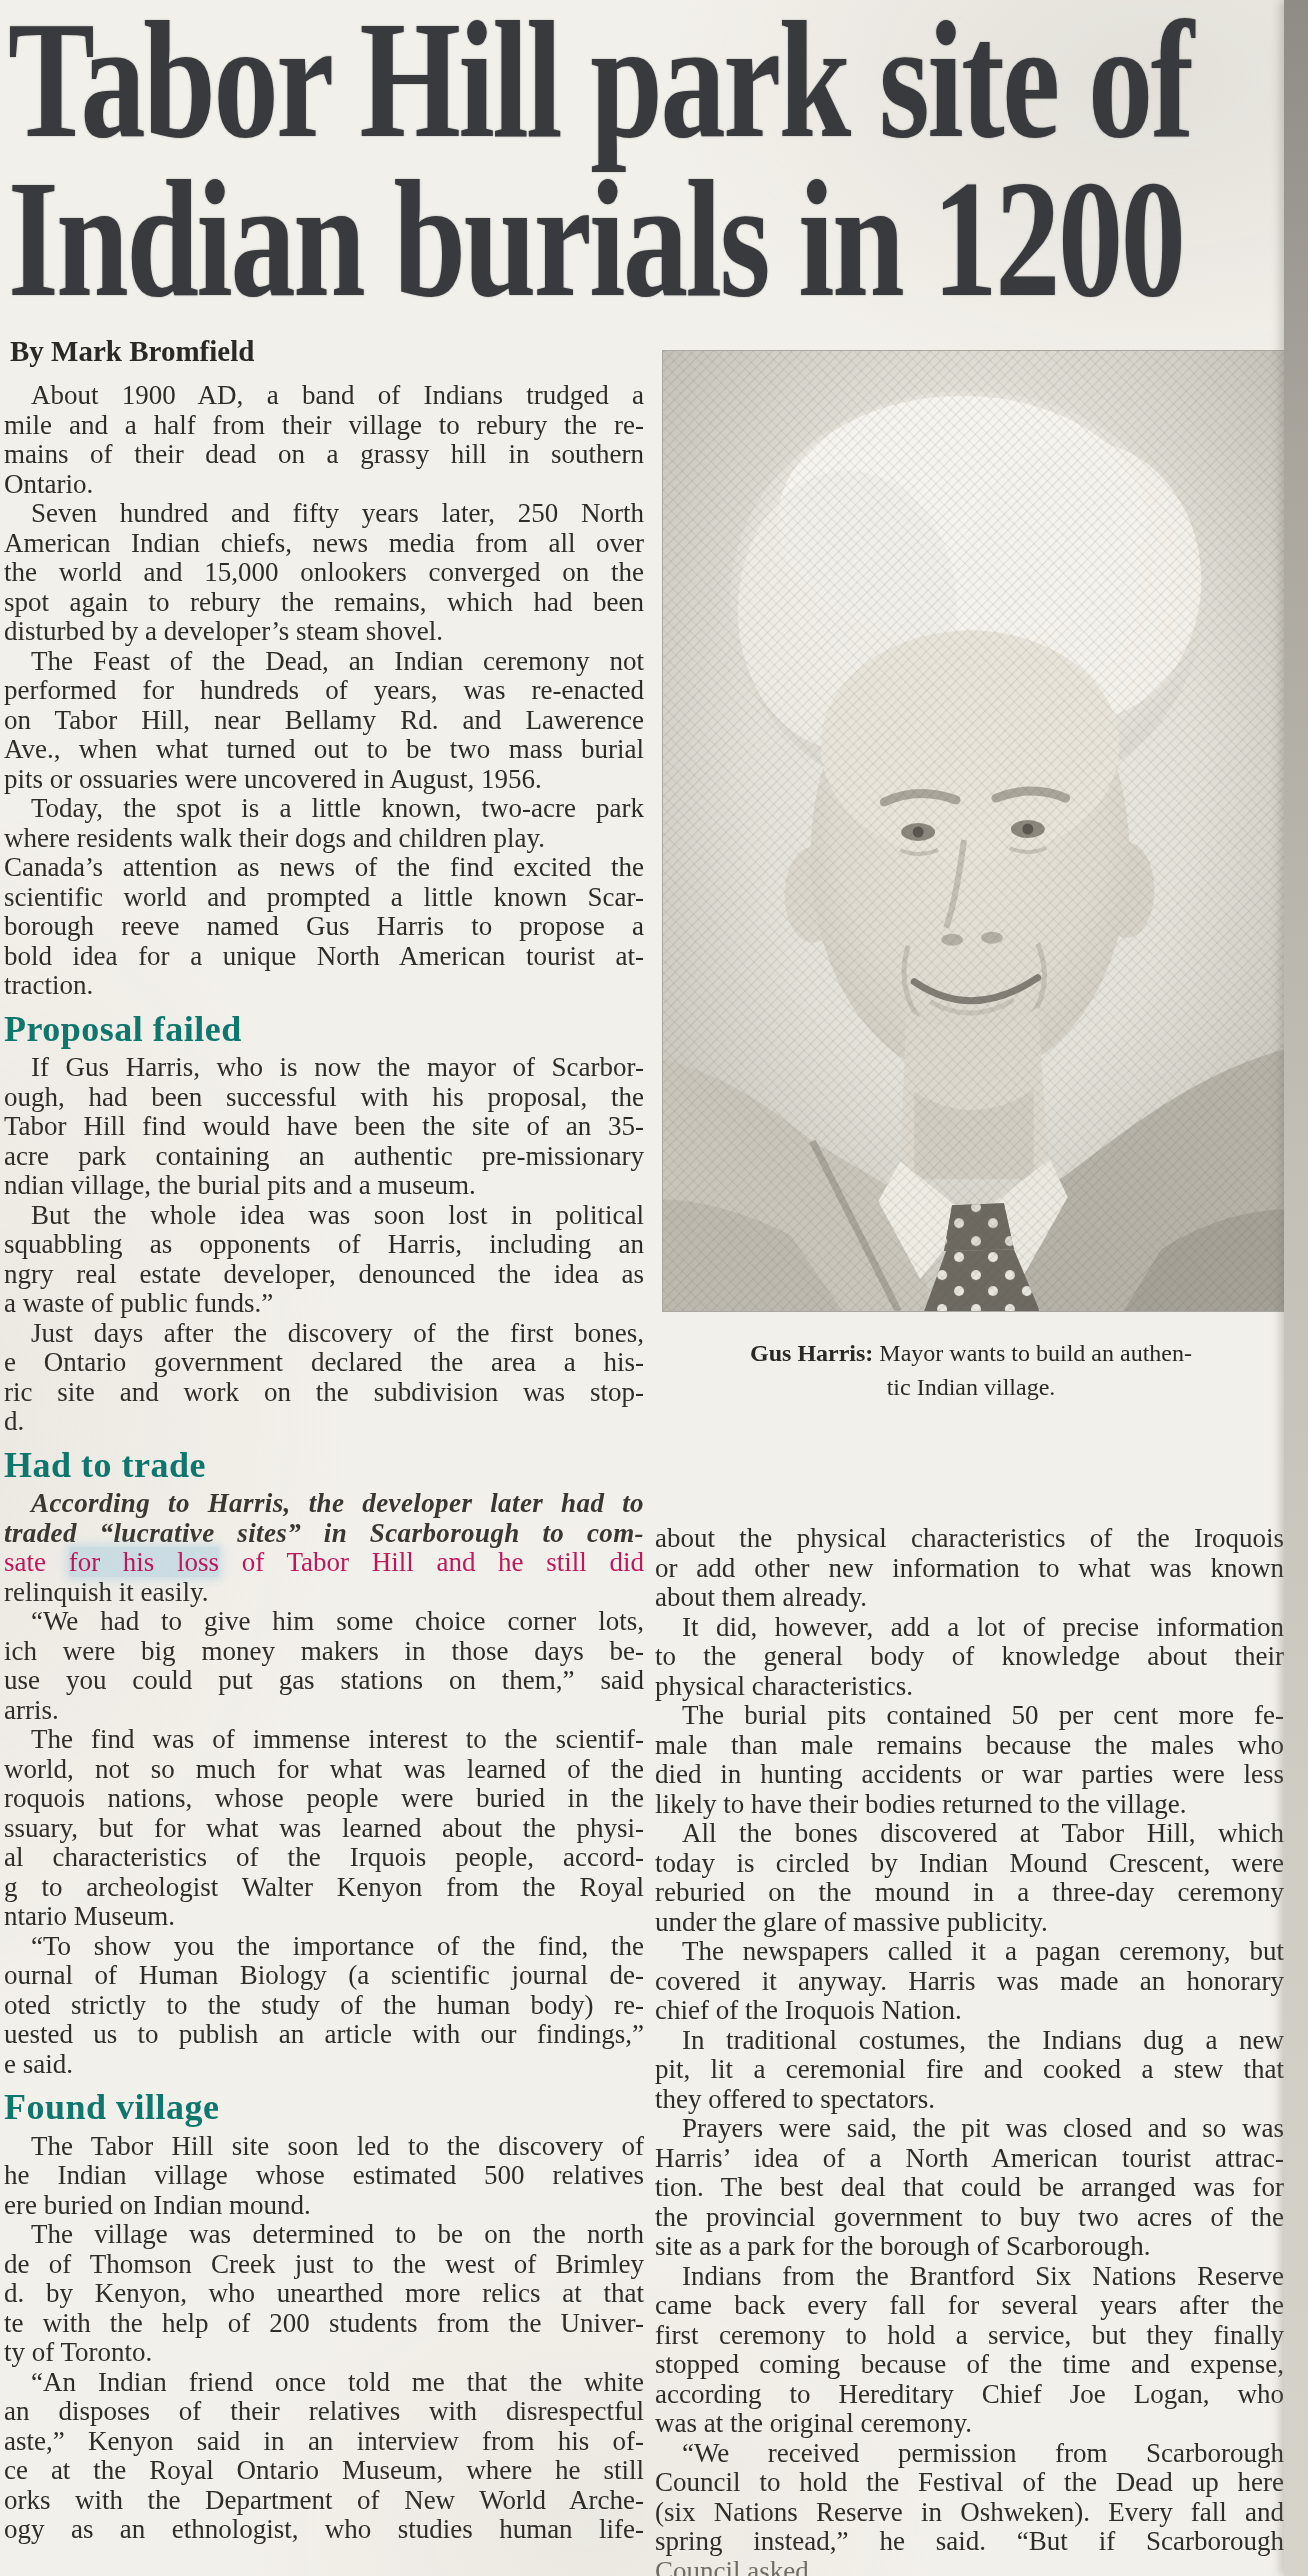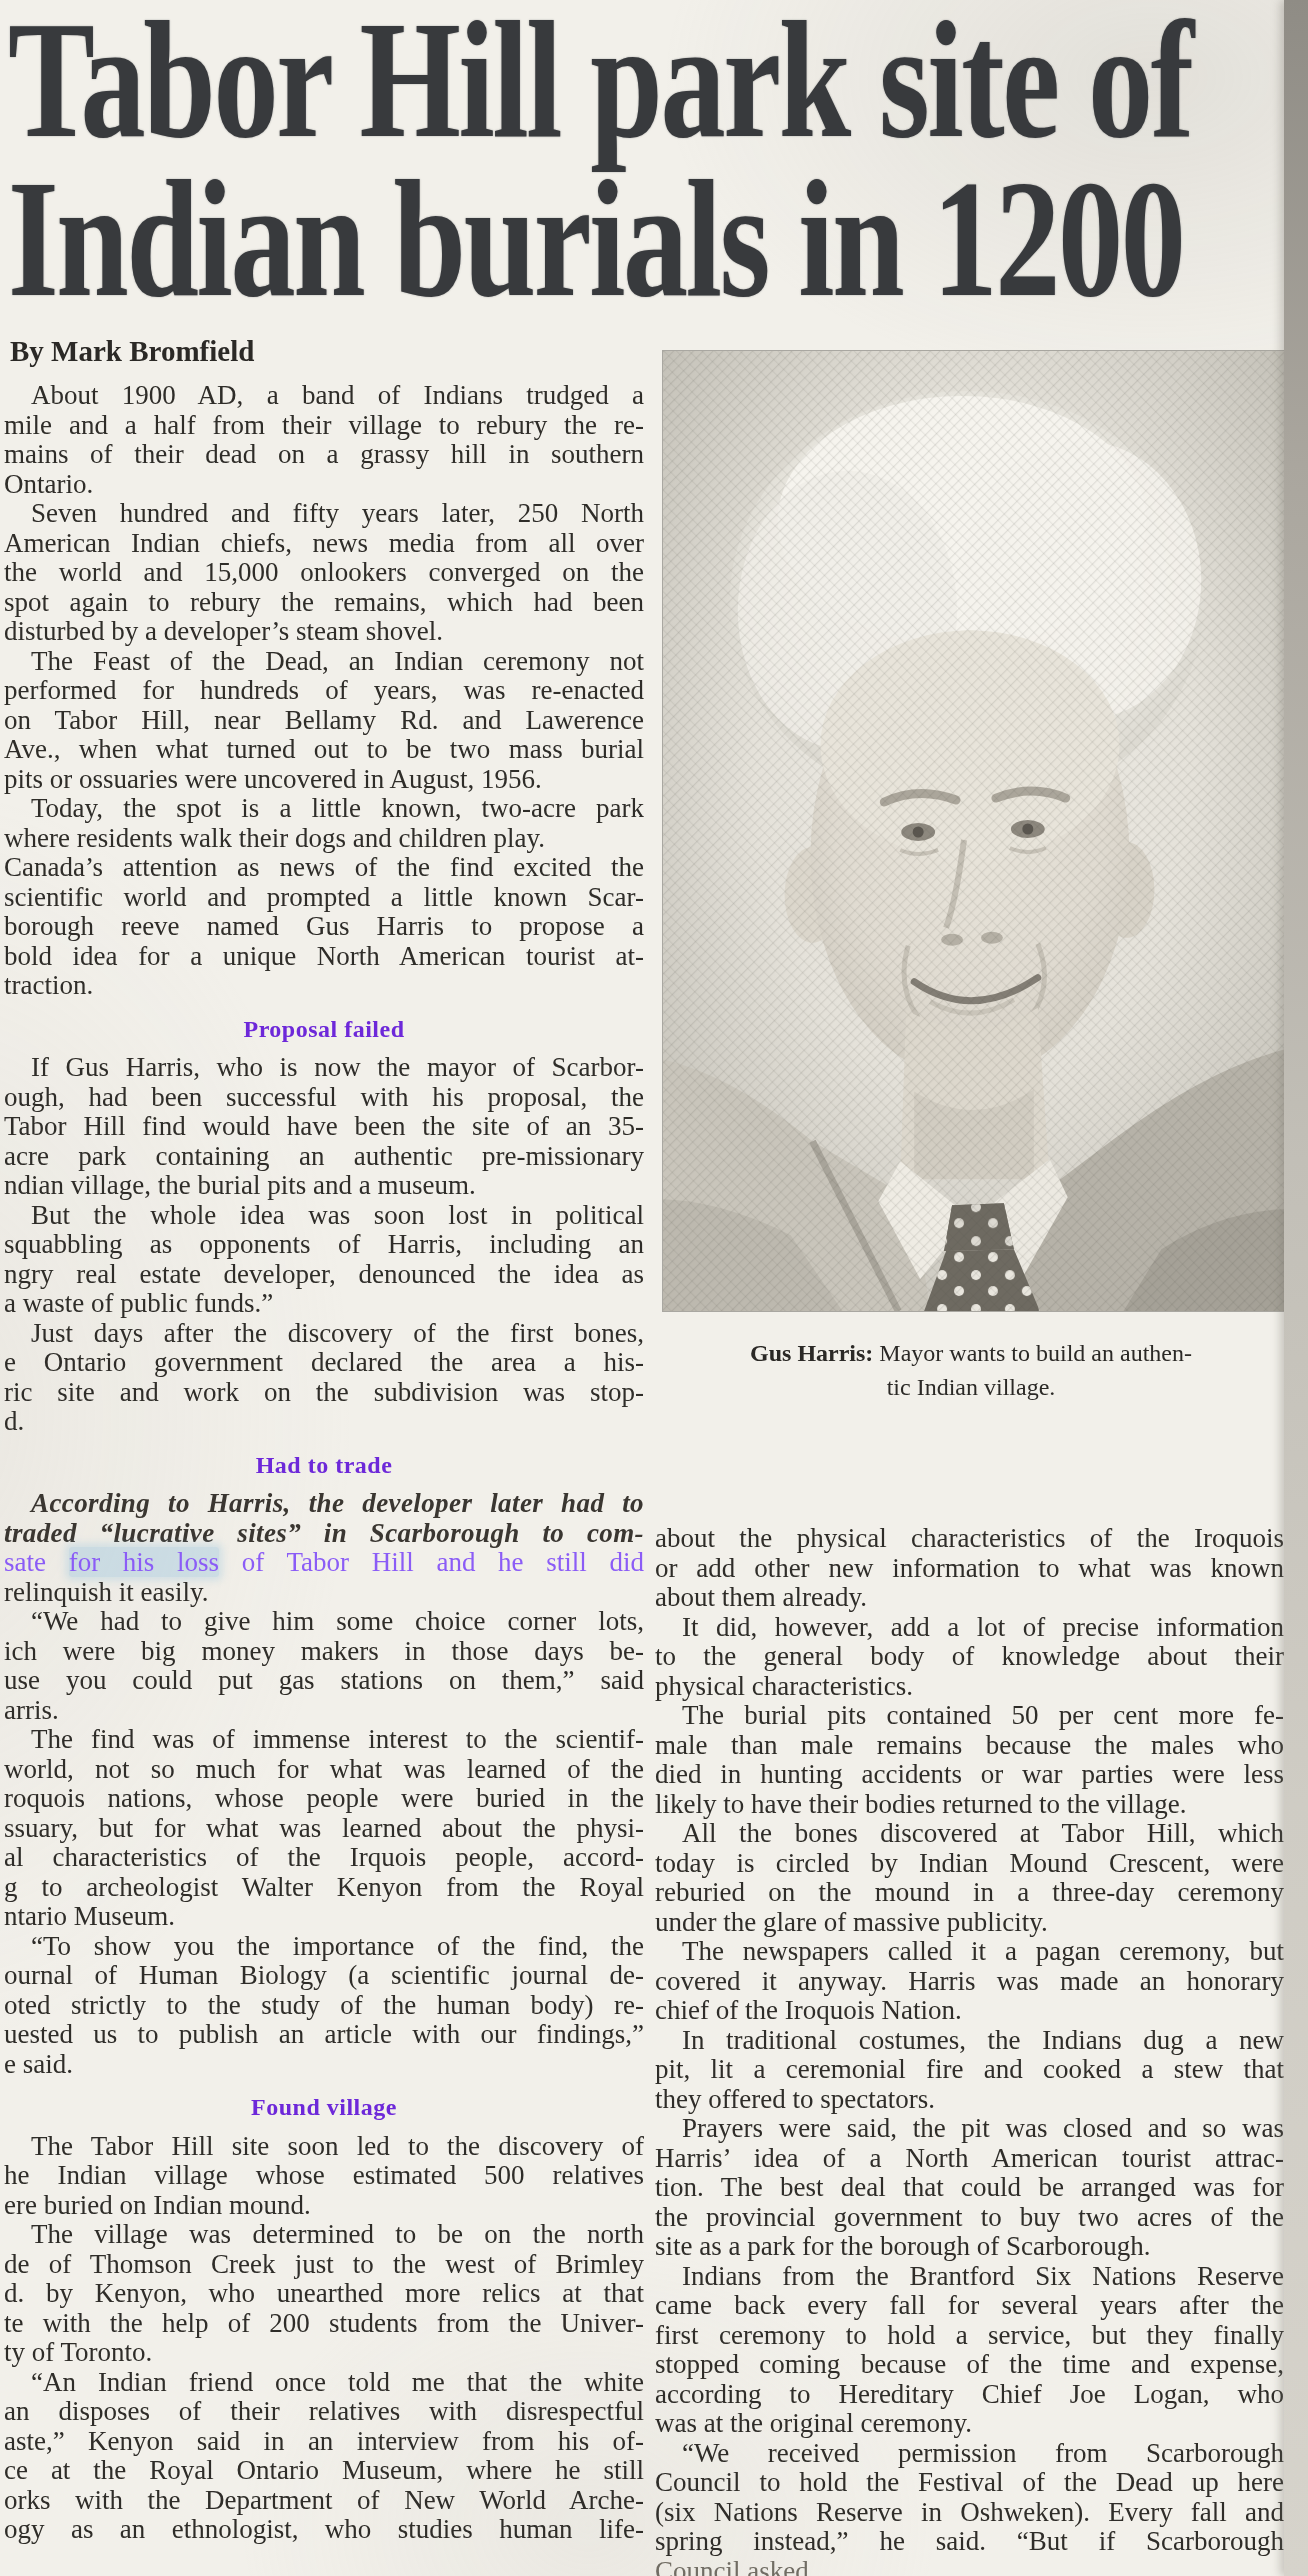--- a/index.html
+++ b/index.html
@@ -29,25 +29,25 @@
     position:absolute;left:10px;top:335px;
     font-size:29px;font-weight:bold;color:#2b2926;
   }
   .col{position:absolute;font-size:27px;line-height:29.5px;z-index:2;}
   .col-left{left:4px;top:381px;width:640px;height:2195px;overflow:hidden;}
   .col-right{left:655px;top:1524px;width:629px;height:1134px;overflow:hidden;}
   .line{text-align:justify;white-space:nowrap;}
   .line.j{text-align:justify;text-align-last:justify;white-space:normal;}
   .line.ind{text-indent:27px;}
   .sec-heading{
-    text-align:center;font-weight:bold;font-size:24px;
-    margin:14px 0 9px 0;color:#6d28d9;letter-spacing:0.5px;
+    text-align:left;font-weight:bold;font-size:36px;
+    margin:14px 0 9px 0;color:#0f766e;letter-spacing:0.5px;
   }
   .smudge{font-style:italic;font-weight:bold;color:#3a3631;letter-spacing:0.4px;}
-  .faded{color:#8b5cf6;}
+  .faded{color:#be185d;}
   .cut{color:#716d64;filter:blur(0.5px);}
   .hl{
     background:rgba(150,195,222,0.40);
     box-shadow:0 0 7px 4px rgba(150,195,222,0.30);
     border-radius:3px;
   }
   .photo-frame{
     position:absolute;left:663px;top:351px;width:621px;height:960px;z-index:1;
     outline:1px solid rgba(110,107,100,0.55);
   }

